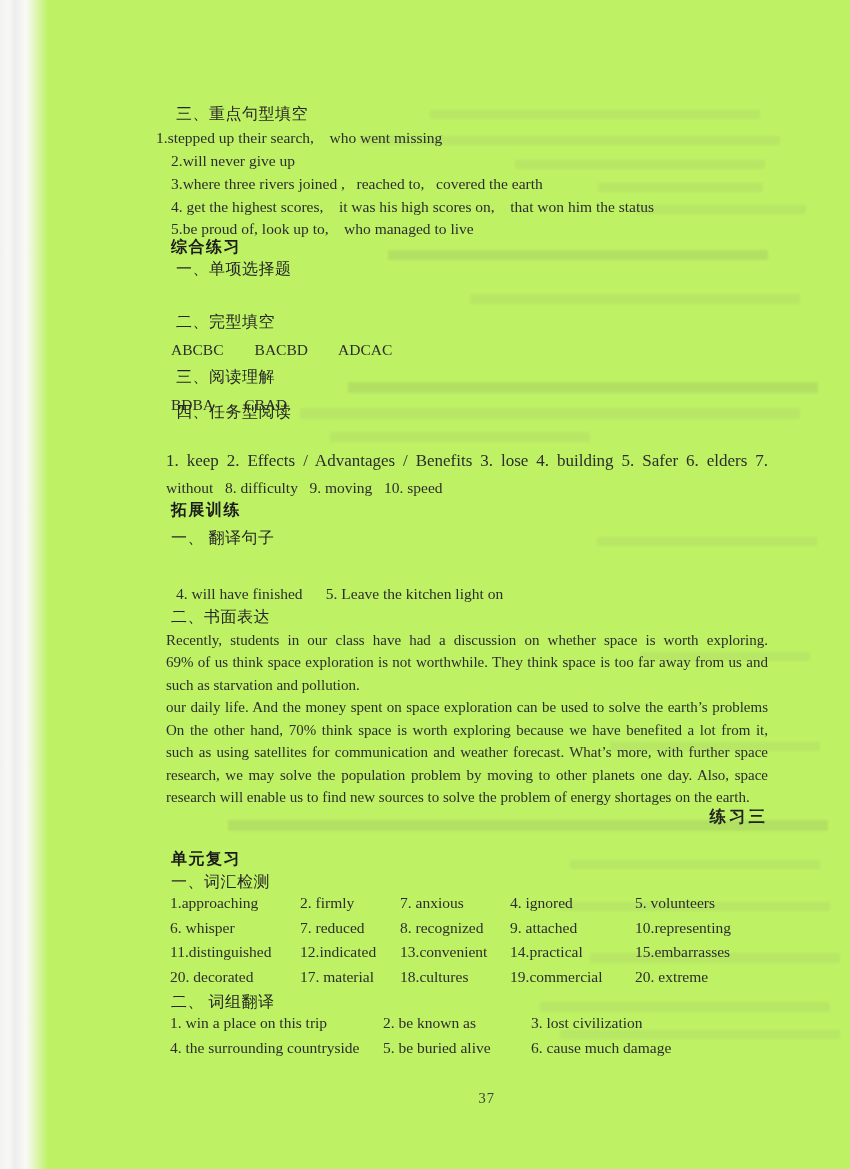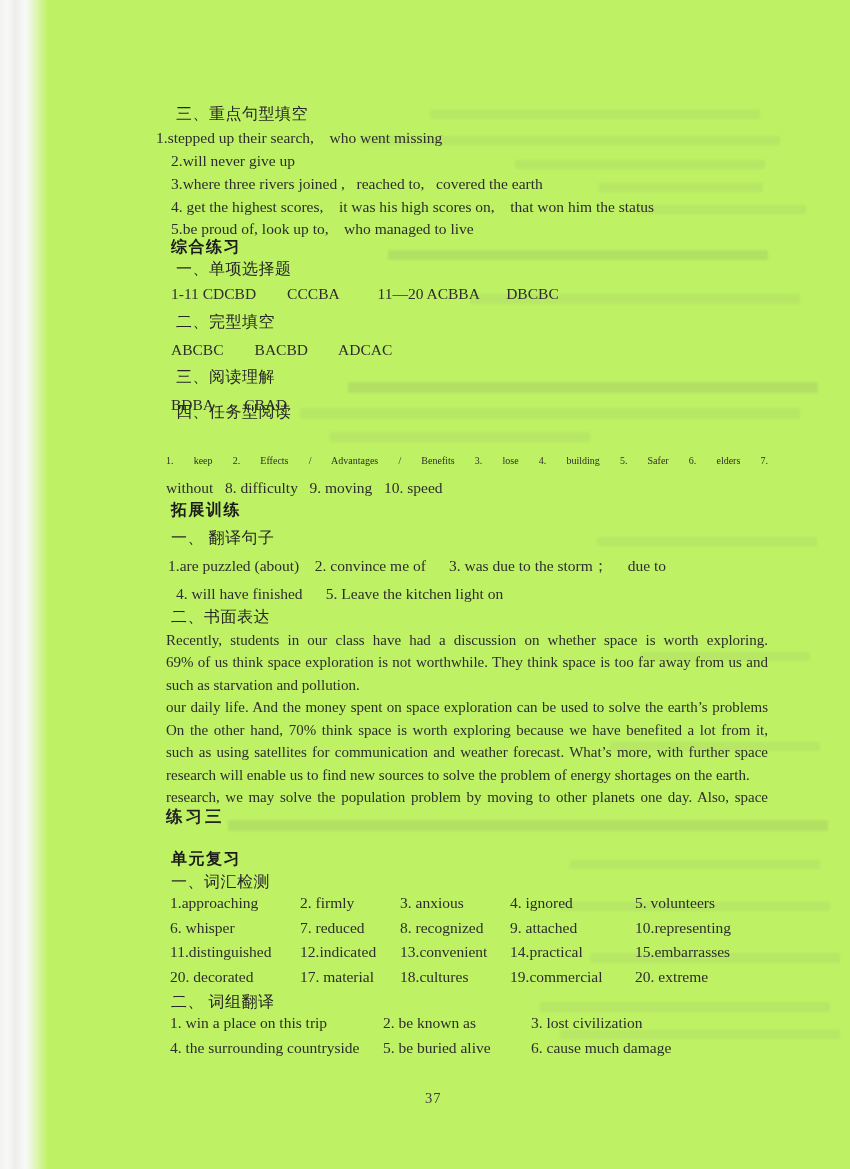--- a/index.html
+++ b/index.html
@@ -6,32 +6,32 @@
   .stage{position:relative;width:850px;height:1169px;background:#bef264;overflow:hidden;
          font-family:"Liberation Serif",serif;color:#2d2d2d;}
   .crease{position:absolute;left:0;top:0;width:48px;height:100%;
           background:linear-gradient(90deg,#f2f2f0 0px,#f8f8f6 8px,#ededeb 15px,#f9f9f7 26px,rgba(250,250,248,0) 48px);}
   .t{position:absolute;white-space:pre-wrap;line-height:1.3;}
   .en{font-size:15.5px;}
   .zh{font-size:16px;letter-spacing:.5px;color:#262626;}
   .title{font-family:"Liberation Sans",sans-serif;font-weight:bold;font-size:16px;
          letter-spacing:1.5px;color:#1b1b1b;}
   .jline{position:absolute;left:166px;width:602px;text-align:justify;text-align-last:justify;
-         font-size:10px;line-height:22.4px;color:#2d2d2d;}
+         font-size:17px;line-height:22.4px;color:#2d2d2d;}
   .essay{position:absolute;left:166px;width:602px;font-size:15px;}
   .eline{height:22.4px;line-height:22.4px;text-align:justify;text-align-last:justify;overflow:hidden;}
   .eline.last{text-align-last:left;}
-  .divider{position:absolute;left:166px;top:806px;width:602px;text-align:left;
+  .divider{position:absolute;left:166px;top:806px;width:602px;text-align:right;
            font-weight:bold;font-size:16.5px;letter-spacing:3px;color:#222;}
   .vgrid{position:absolute;left:170px;top:894px;width:598px;display:grid;
          grid-template-columns:130px 100px 110px 125px 1fr;grid-auto-rows:24.5px;font-size:15.5px;}
   .pgrid{position:absolute;left:170px;top:1014px;width:598px;display:grid;
          grid-template-columns:213px 148px 1fr;grid-auto-rows:24.5px;font-size:15.5px;}
   .cell{white-space:pre;overflow:visible;}
-  .pagenum{position:absolute;left:425px;top:1090px;width:70px;text-align:left;
+  .pagenum{position:absolute;left:425px;top:1090px;width:70px;text-align:right;
            font-size:14.5px;color:#3d3d3d;letter-spacing:1px;}
   .g{position:absolute;background:rgba(115,115,115,.085);filter:blur(1.2px);border-radius:2px;}
   .g.dk{background:rgba(100,100,100,.12);}
 </style>
 </head>
 <body>
 
 <div class="stage">
 
   <div class="crease"></div>
@@ -58,57 +58,55 @@
 
   <div class="t zh" style="left:176px;top:104px">三、重点句型填空</div>
   <div class="t en" style="left:156px;top:128px">1.stepped up their search,    who went missing</div>
   <div class="t en" style="left:171px;top:151px">2.will never give up</div>
   <div class="t en" style="left:171px;top:174px">3.where three rivers joined ,   reached to,   covered the earth</div>
   <div class="t en" style="left:171px;top:197px">4. get the highest scores,    it was his high scores on,    that won him the status</div>
   <div class="t en" style="left:171px;top:219px">5.be proud of, look up to,    who managed to live</div>
 
   <div class="t title" style="left:171px;top:237px">综合练习</div>
   <div class="t zh" style="left:176px;top:259px">一、单项选择题</div>
-  <div class="t en" style="left:171px;top:284px">1-11 CDCBD        CCCBA          11—20 ACBBA       DBCBC</div>
   <div class="t zh" style="left:176px;top:312px">二、完型填空</div>
   <div class="t en" style="left:171px;top:340px">ABCBC        BACBD        ADCAC</div>
   <div class="t zh" style="left:176px;top:367px">三、阅读理解</div>
   <div class="t en" style="left:171px;top:395px">BDBA        CBAD</div>
   <div class="t zh" style="left:176px;top:402px">四、任务型阅读</div>
   <div class="jline" style="top:450px">1. keep 2. Effects / Advantages / Benefits 3. lose 4. building 5. Safer 6. elders 7.</div>
   <div class="t en" style="left:166px;top:478px">without   8. difficulty   9. moving   10. speed</div>
 
   <div class="t title" style="left:171px;top:500px">拓展训练</div>
   <div class="t zh" style="left:171px;top:528px">一、 翻译句子</div>
-  <div class="t en" style="left:168px;top:556px">1.are puzzled (about)    2. convince me of      3. was due to the storm；     due to</div>
   <div class="t en" style="left:176px;top:584px">4. will have finished      5. Leave the kitchen light on</div>
   <div class="t zh" style="left:171px;top:607px">二、书面表达</div>
 
   <div class="essay" style="top:629px">
     <div class="eline">Recently, students in our class have had a discussion on whether space is worth exploring.</div>
     <div class="eline">69% of us think space exploration is not worthwhile. They think space is too far away from us and</div>
     <div class="eline last">such as starvation and pollution.</div>
     <div class="eline">our daily life. And the money spent on space exploration can be used to solve the earth’s problems</div>
   </div>
   <div class="essay" style="top:719px">
     <div class="eline">On the other hand, 70% think space is worth exploring because we have benefited a lot from it,</div>
     <div class="eline">such as using satellites for communication and weather forecast. What’s more, with further space</div>
+    <div class="eline">research, we may solve the population problem by moving to other planets one day. Also, space</div>
     <div class="eline last">research will enable us to find new sources to solve the problem of energy shortages on the earth.</div>
-    <div class="eline">research, we may solve the population problem by moving to other planets one day. Also, space</div>
   </div>
 
   <div class="divider">练习三</div>
 
   <div class="t title" style="left:171px;top:849px">单元复习</div>
   <div class="t zh" style="left:171px;top:872px">一、词汇检测</div>
 
   <div class="vgrid">
     <div class="cell">1.approaching</div>
     <div class="cell">2. firmly</div>
-    <div class="cell">3. anxious</div>
+    <div class="cell">7. anxious</div>
     <div class="cell">4. ignored</div>
     <div class="cell">5. volunteers</div>
     <div class="cell">6. whisper</div>
     <div class="cell">7. reduced</div>
     <div class="cell">8. recognized</div>
     <div class="cell">9. attached</div>
     <div class="cell">10.representing</div>
     <div class="cell">11.distinguished</div>
     <div class="cell">12.indicated</div>
     <div class="cell">13.convenient</div>

